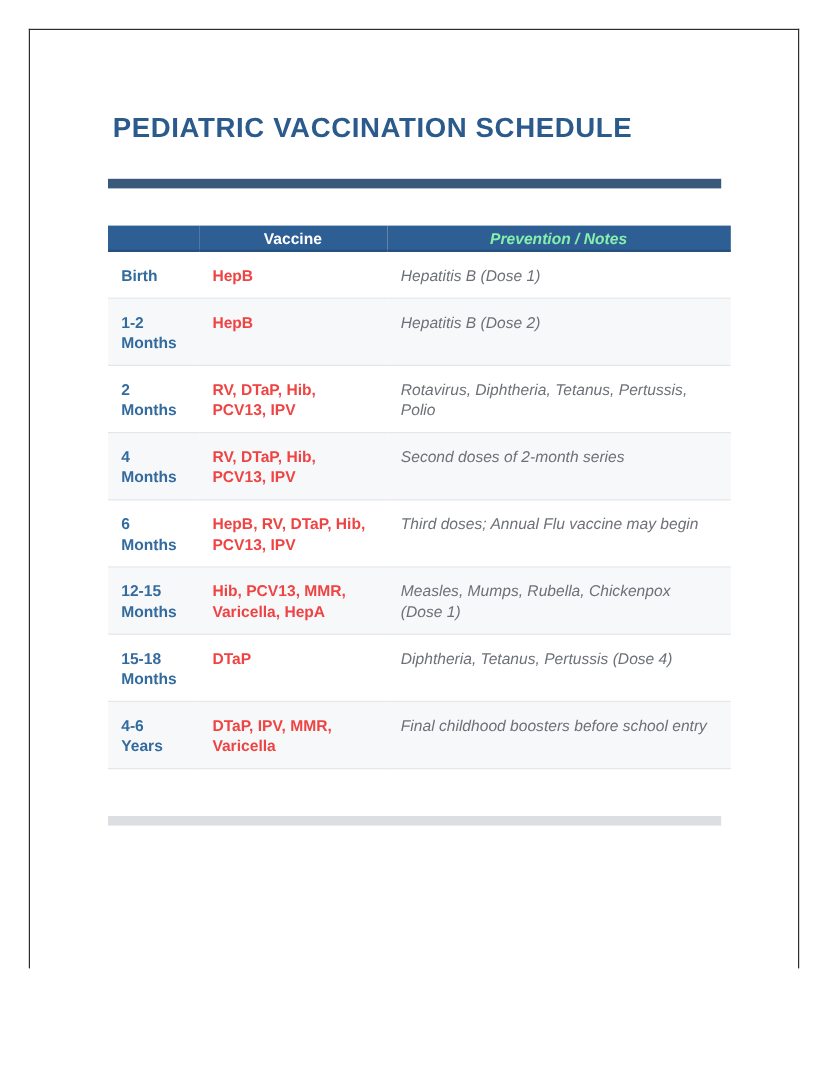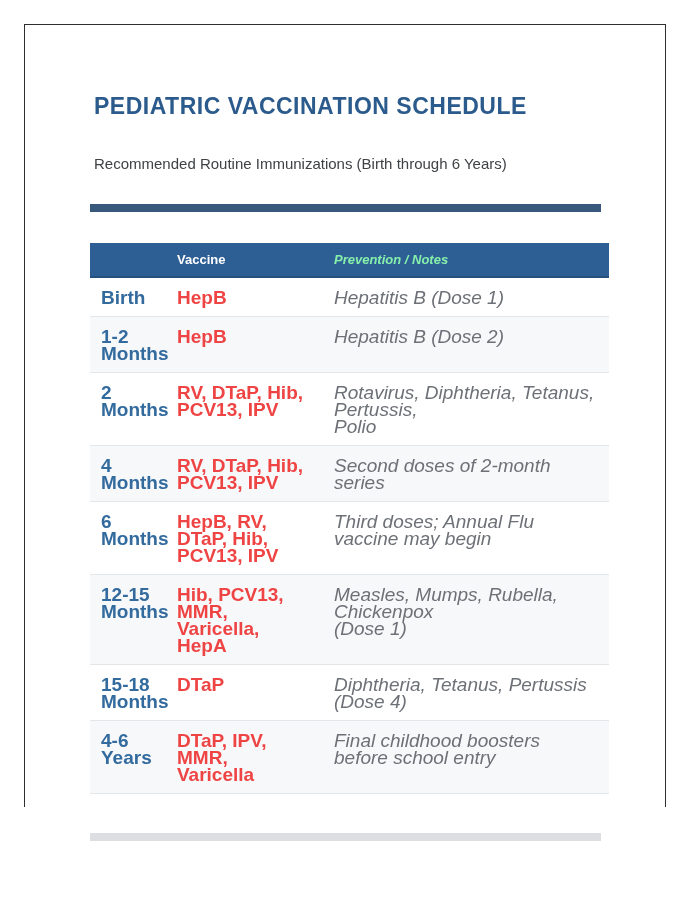--- a/index.html
+++ b/index.html
@@ -46,38 +46,38 @@
     table-layout: fixed;
   }
   table.schedule col.c-age { width: 76px; }
   table.schedule col.c-vaccine { width: 157px; }
   table.schedule col.c-notes { width: 286px; }
   table.schedule thead tr {
     background: #2e5f94;
     border-bottom: 2px solid #26507e;
   }
   table.schedule th {
-    height: 34px;
-    text-align: left;
+    height: 21px;
+    text-align: center;
     vertical-align: middle;
     padding: 0 12px 0 11px;
     font-size: 13px;
   }
   table.schedule th.vaccine { color: #ffffff; font-weight: bold; }
   table.schedule th.notes {
     color: #86efac;
     font-weight: bold;
     font-style: italic;
   }
   table.schedule tbody tr { border-bottom: 1px solid #e4e7ea; }
   table.schedule tbody tr:nth-child(even) { background: #f7f8fa; }
   table.schedule td {
     padding: 11px 12px 10px 11px;
     vertical-align: top;
-    font-size: 19px;
+    font-size: 13px;
     line-height: 17px;
     white-space: pre-line;
   }
   table.schedule td.age { color: #336b9e; font-weight: bold; }
   table.schedule td.vaccine { color: #ef4444; font-weight: bold; }
   table.schedule td.notes { color: #6d7177; font-style: italic; }
   .footer-divider {
     margin-top: 39px;
     height: 1px;
     background: #dcdee1;
@@ -92,21 +92,20 @@
   }
 </style>
 </head>
 <body>
 
 <div class="page">
   <div class="content">
 
     <h1 class="doc-title">PEDIATRIC VACCINATION SCHEDULE</h1>
 
-    <div class="doc-subtitle">Recommended Routine Immunizations (Birth through 6 Years)</div>
 
     <div class="title-divider"></div>
 
     <table class="schedule">
       <colgroup>
         <col class="c-age">
         <col class="c-vaccine">
         <col class="c-notes">
       </colgroup>
       <thead>

